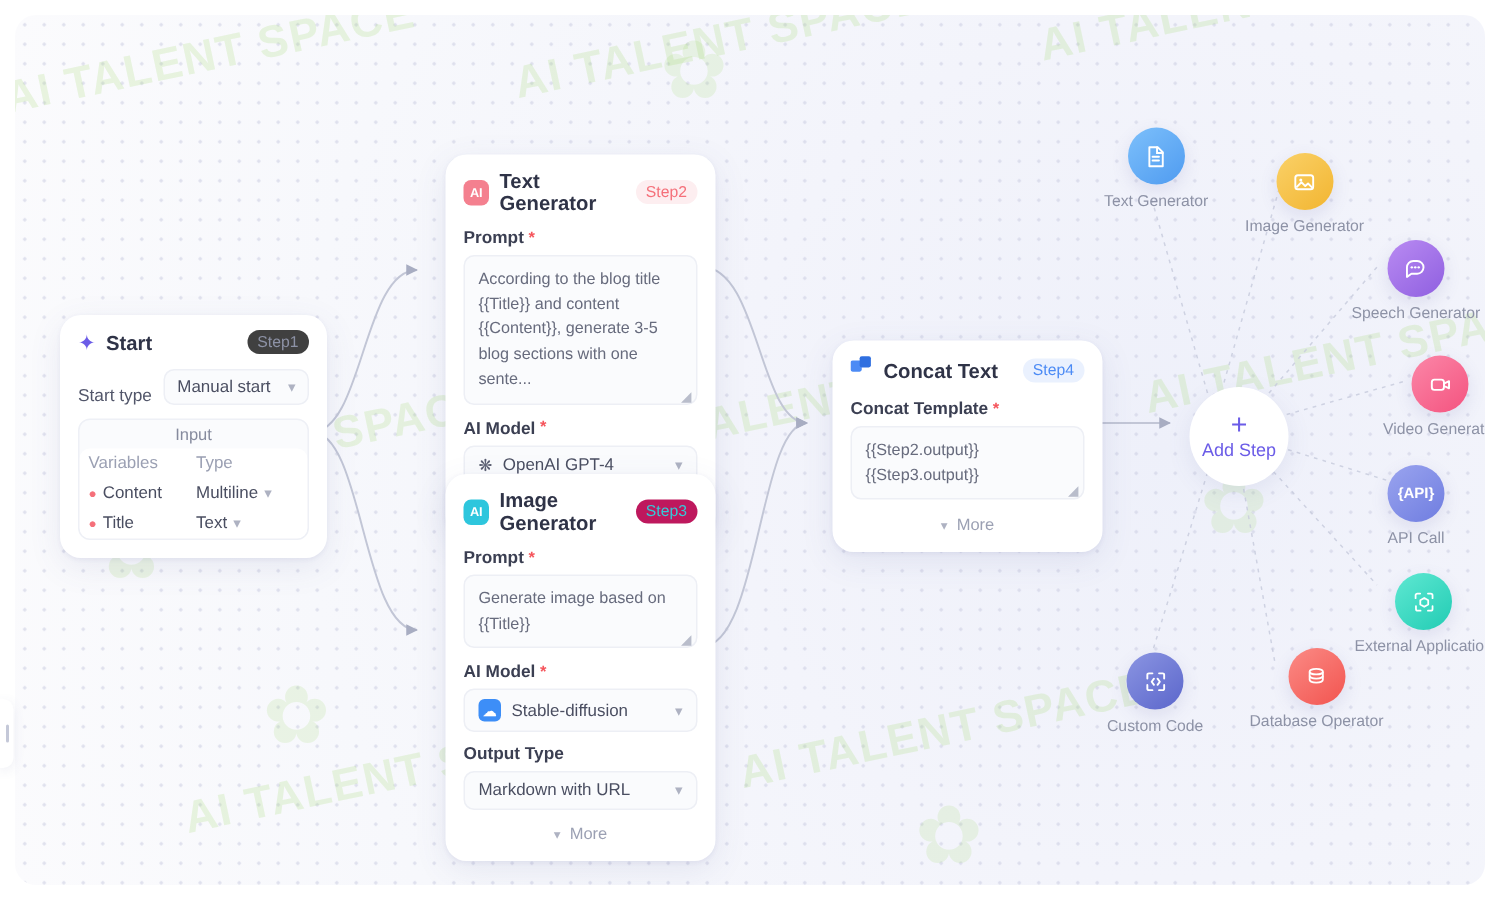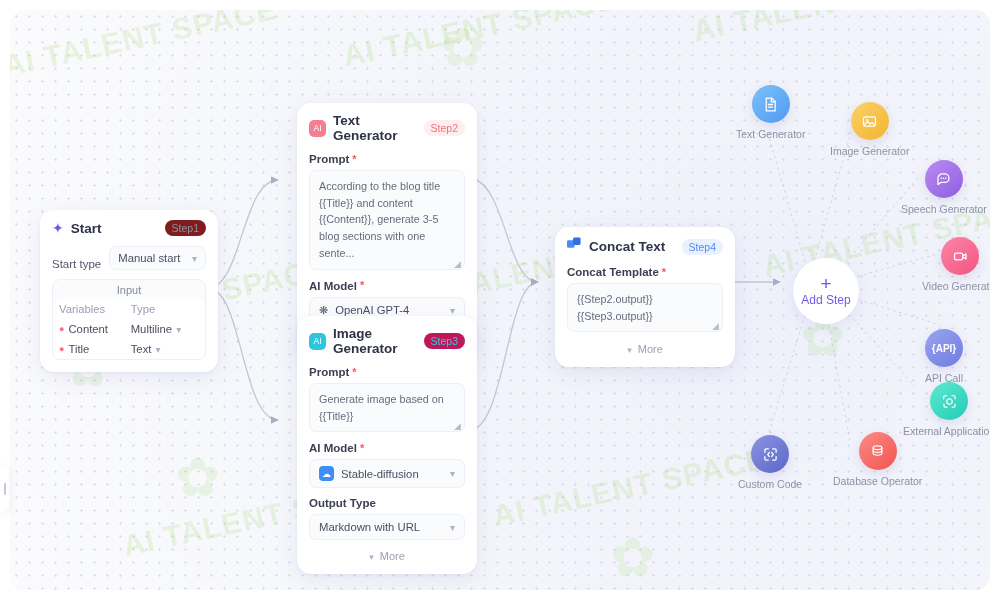--- a/index.html
+++ b/index.html
@@ -92,21 +92,21 @@
     padding: 2px 7px;
     border-radius: 9px;
   }
 
   .ic-sq {
     width: 17px; height: 17px;
     border-radius: 5px;
     display: flex; align-items: center; justify-content: center;
     color: #fff;
     font-size: 8.5px;
-    font-weight: 400;
+    font-weight: 700;
     flex: none;
   }
 
   .field-label {
     font-size: 11.5px;
     font-weight: 700;
     color: #3b3f52;
     margin-bottom: 5px;
     display: flex;
     align-items: center;
@@ -305,21 +305,21 @@
         <path d="M835,300 L 908,380"></path>
         <path d="M818,310 L 840,432"></path>
         <path d="M795,305 L 748,458"></path>
       </g>
     </svg>
 
     <div class="node" id="node-start">
       <div class="node-head">
         <span style="color:#6b5ce7;font-size:14px;line-height:1;">✦</span>
         <span class="node-title">Start</span>
-        <span class="step-badge" style="background:#7f1d1d;color:#8d92a6;">Step1</span>
+        <span class="step-badge" style="background:#404040;color:#8d92a6;">Step1</span>
       </div>
 
       <div class="start-row">
         <span class="lbl">Start type</span>
         <div class="select">
           <span class="sel-val">Manual start</span>
           <span class="chev">▾</span>
         </div>
       </div>
 
@@ -495,21 +495,21 @@
     <div class="pal" style="left:912px; top:227px;">
       <div class="bub" style="background:linear-gradient(140deg,#fb87a8,#f4537f);">
         <svg width="17" height="17" viewBox="0 0 20 20" fill="none" stroke="#fff" stroke-width="1.5">
           <rect x="3" y="6" width="9.5" height="8" rx="2"></rect>
           <path d="M12.5 9.2l4-2v5.6l-4-2z" stroke-linejoin="round"></path>
         </svg>
       </div>
       <span class="cap">Video Generator</span>
     </div>
 
-    <div class="pal" style="left:915px; top:319px;">
+    <div class="pal" style="left:915px; top:300px;">
       <div class="bub" style="background:linear-gradient(140deg,#9aa4ef,#6f7de0);font-size:10px;font-weight:700;">
         {API}
       </div>
       <span class="cap">API Call</span>
     </div>
 
     <div class="pal" style="left:893px; top:372px;">
       <div class="bub" style="background:linear-gradient(140deg,#5fe8d2,#22ccb4);">
         <svg width="17" height="17" viewBox="0 0 20 20" fill="none" stroke="#fff" stroke-width="1.4">
           <path d="M3.2 6.8V4.6a1.4 1.4 0 011.4-1.4h2.2M12.9 3.2h2.2a1.4 1.4 0 011.4 1.4v2.2M16.5 13v2.2a1.4 1.4 0 01-1.4 1.4h-2.2M7.1 16.6H4.9a1.4 1.4 0 01-1.4-1.4V13" stroke-linecap="round"></path>

